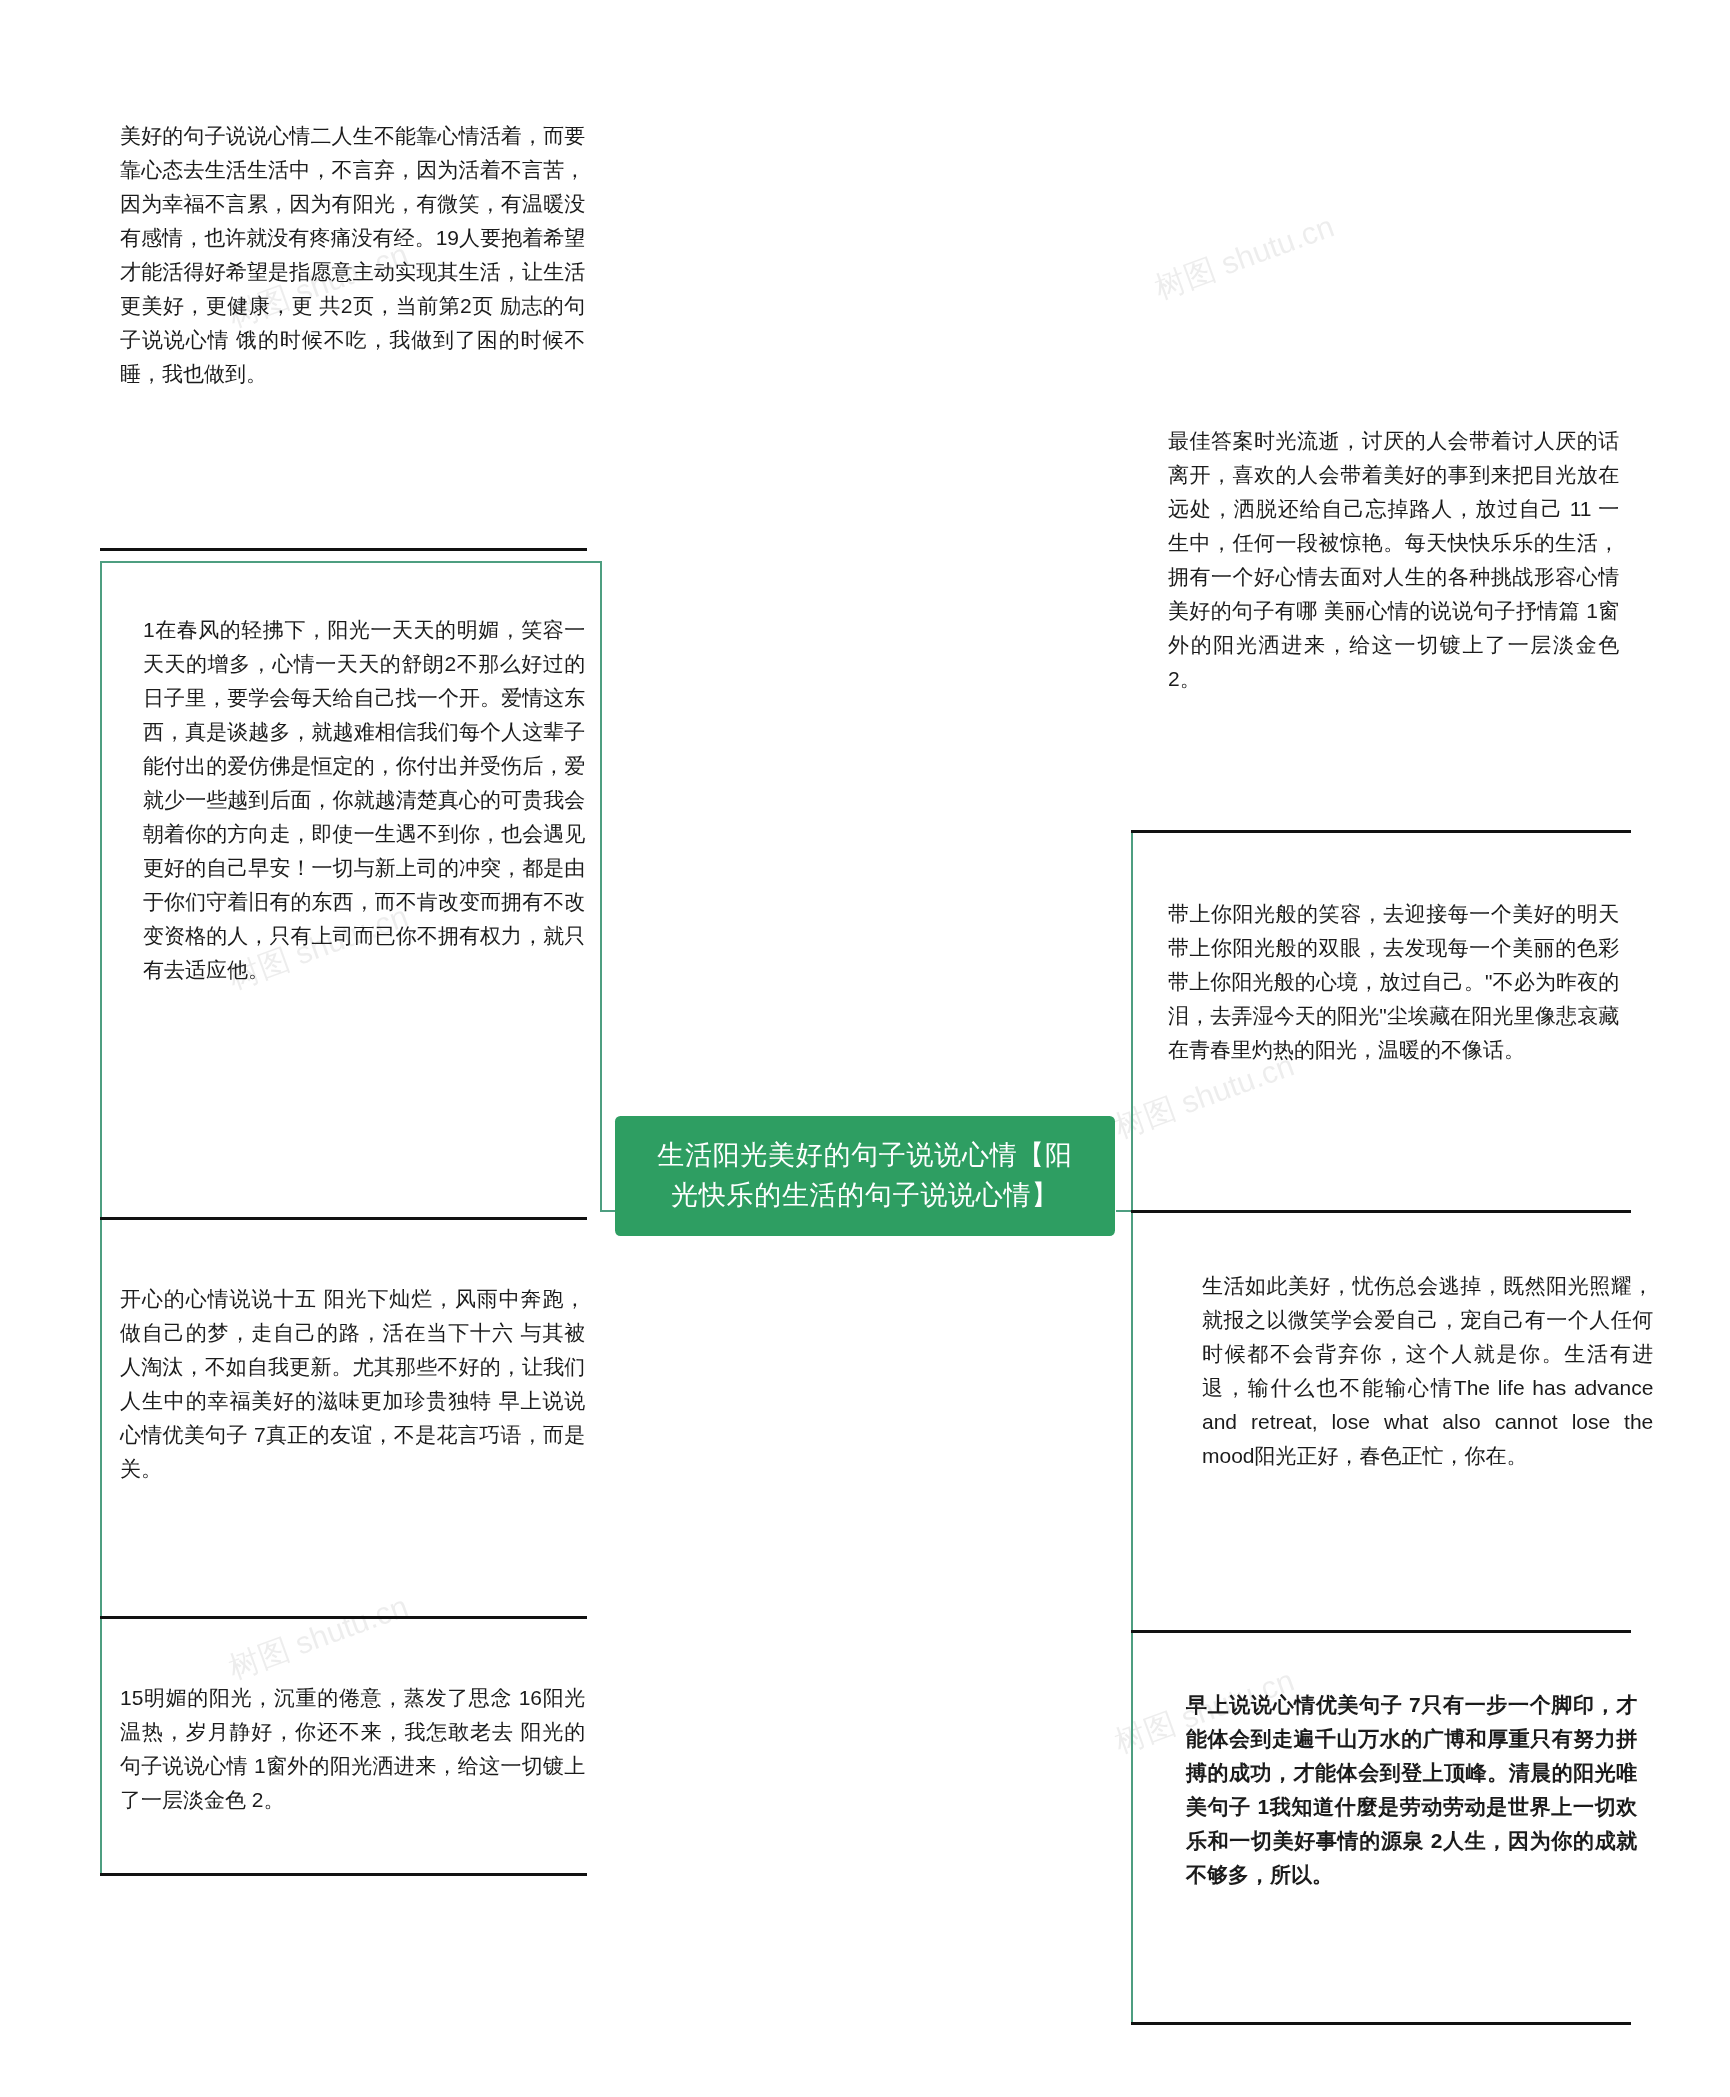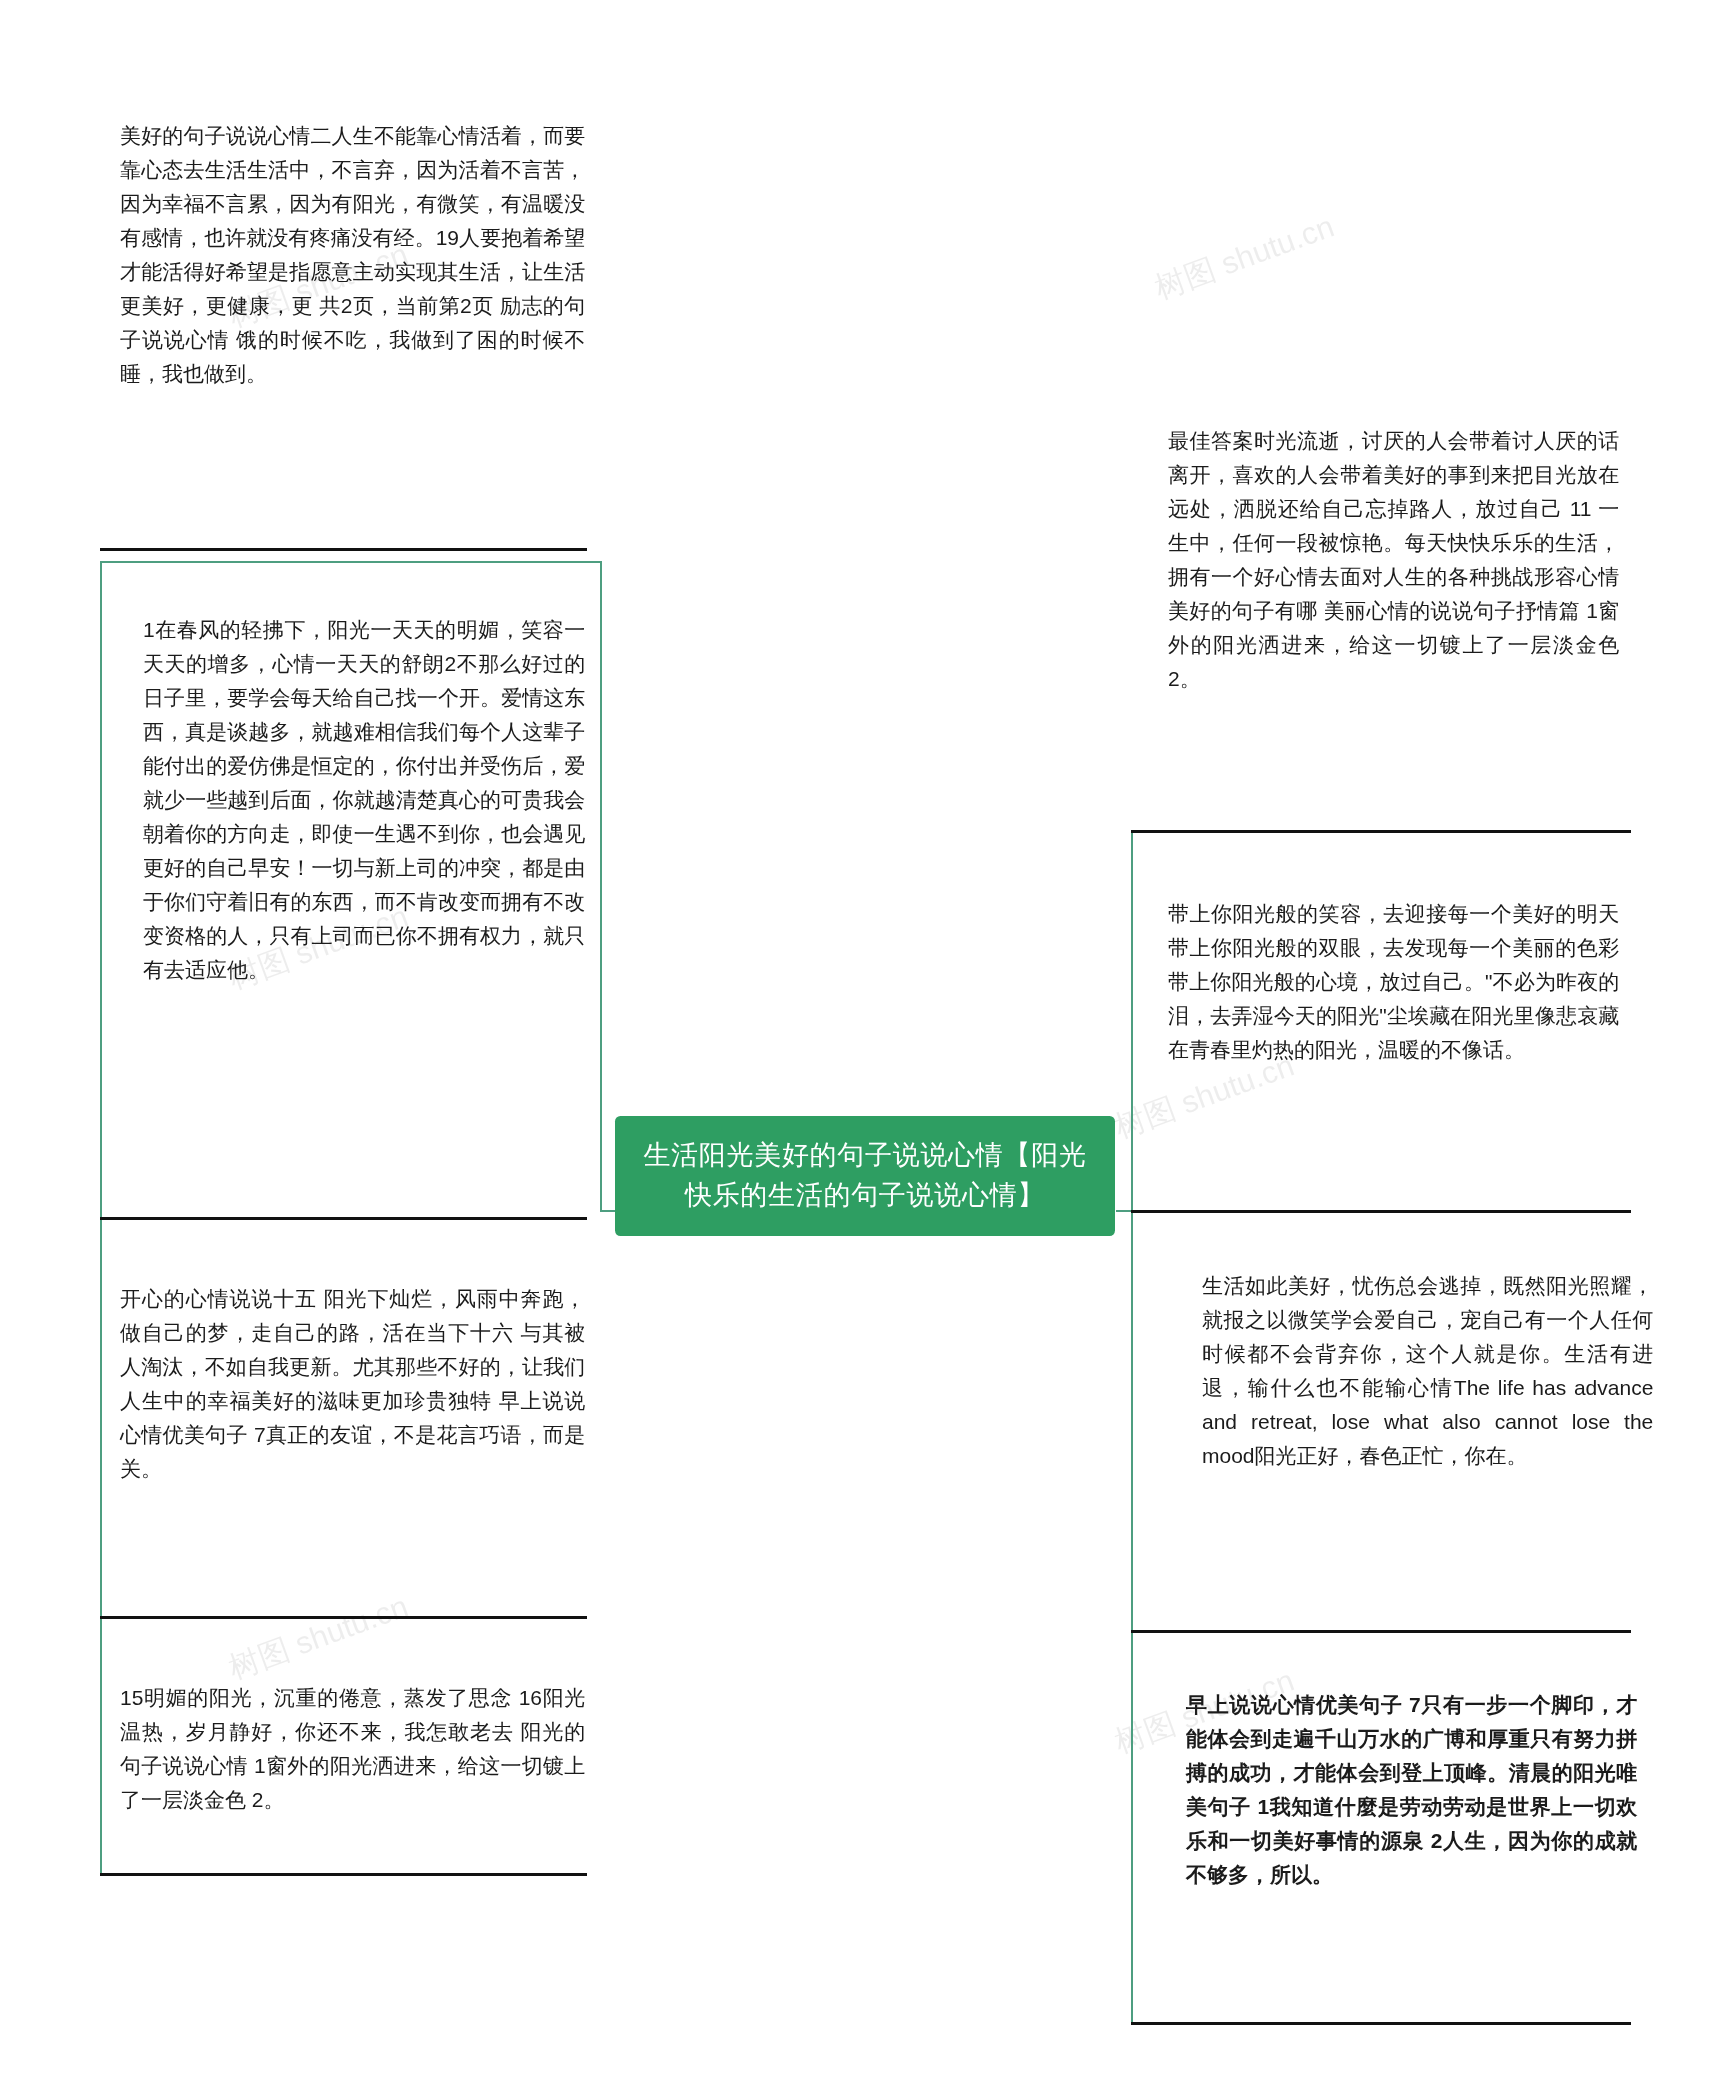--- a/index.html
+++ b/index.html
@@ -31,21 +31,21 @@
   
   .central-node {
     position: absolute;
     left: 615px;
     top: 1116px;
     width: 500px;
     box-sizing: border-box;
     background: #2e9e62;
     color: #ffffff;
     border-radius: 5.4px;
-    padding: 20px 15px;
+    padding: 20px 29px;
     font-size: 27px;
     line-height: 1.48;
     text-align: center;
     letter-spacing: 0.7px;
   }
 
   
   .node {
     position: absolute;
     box-sizing: border-box;

